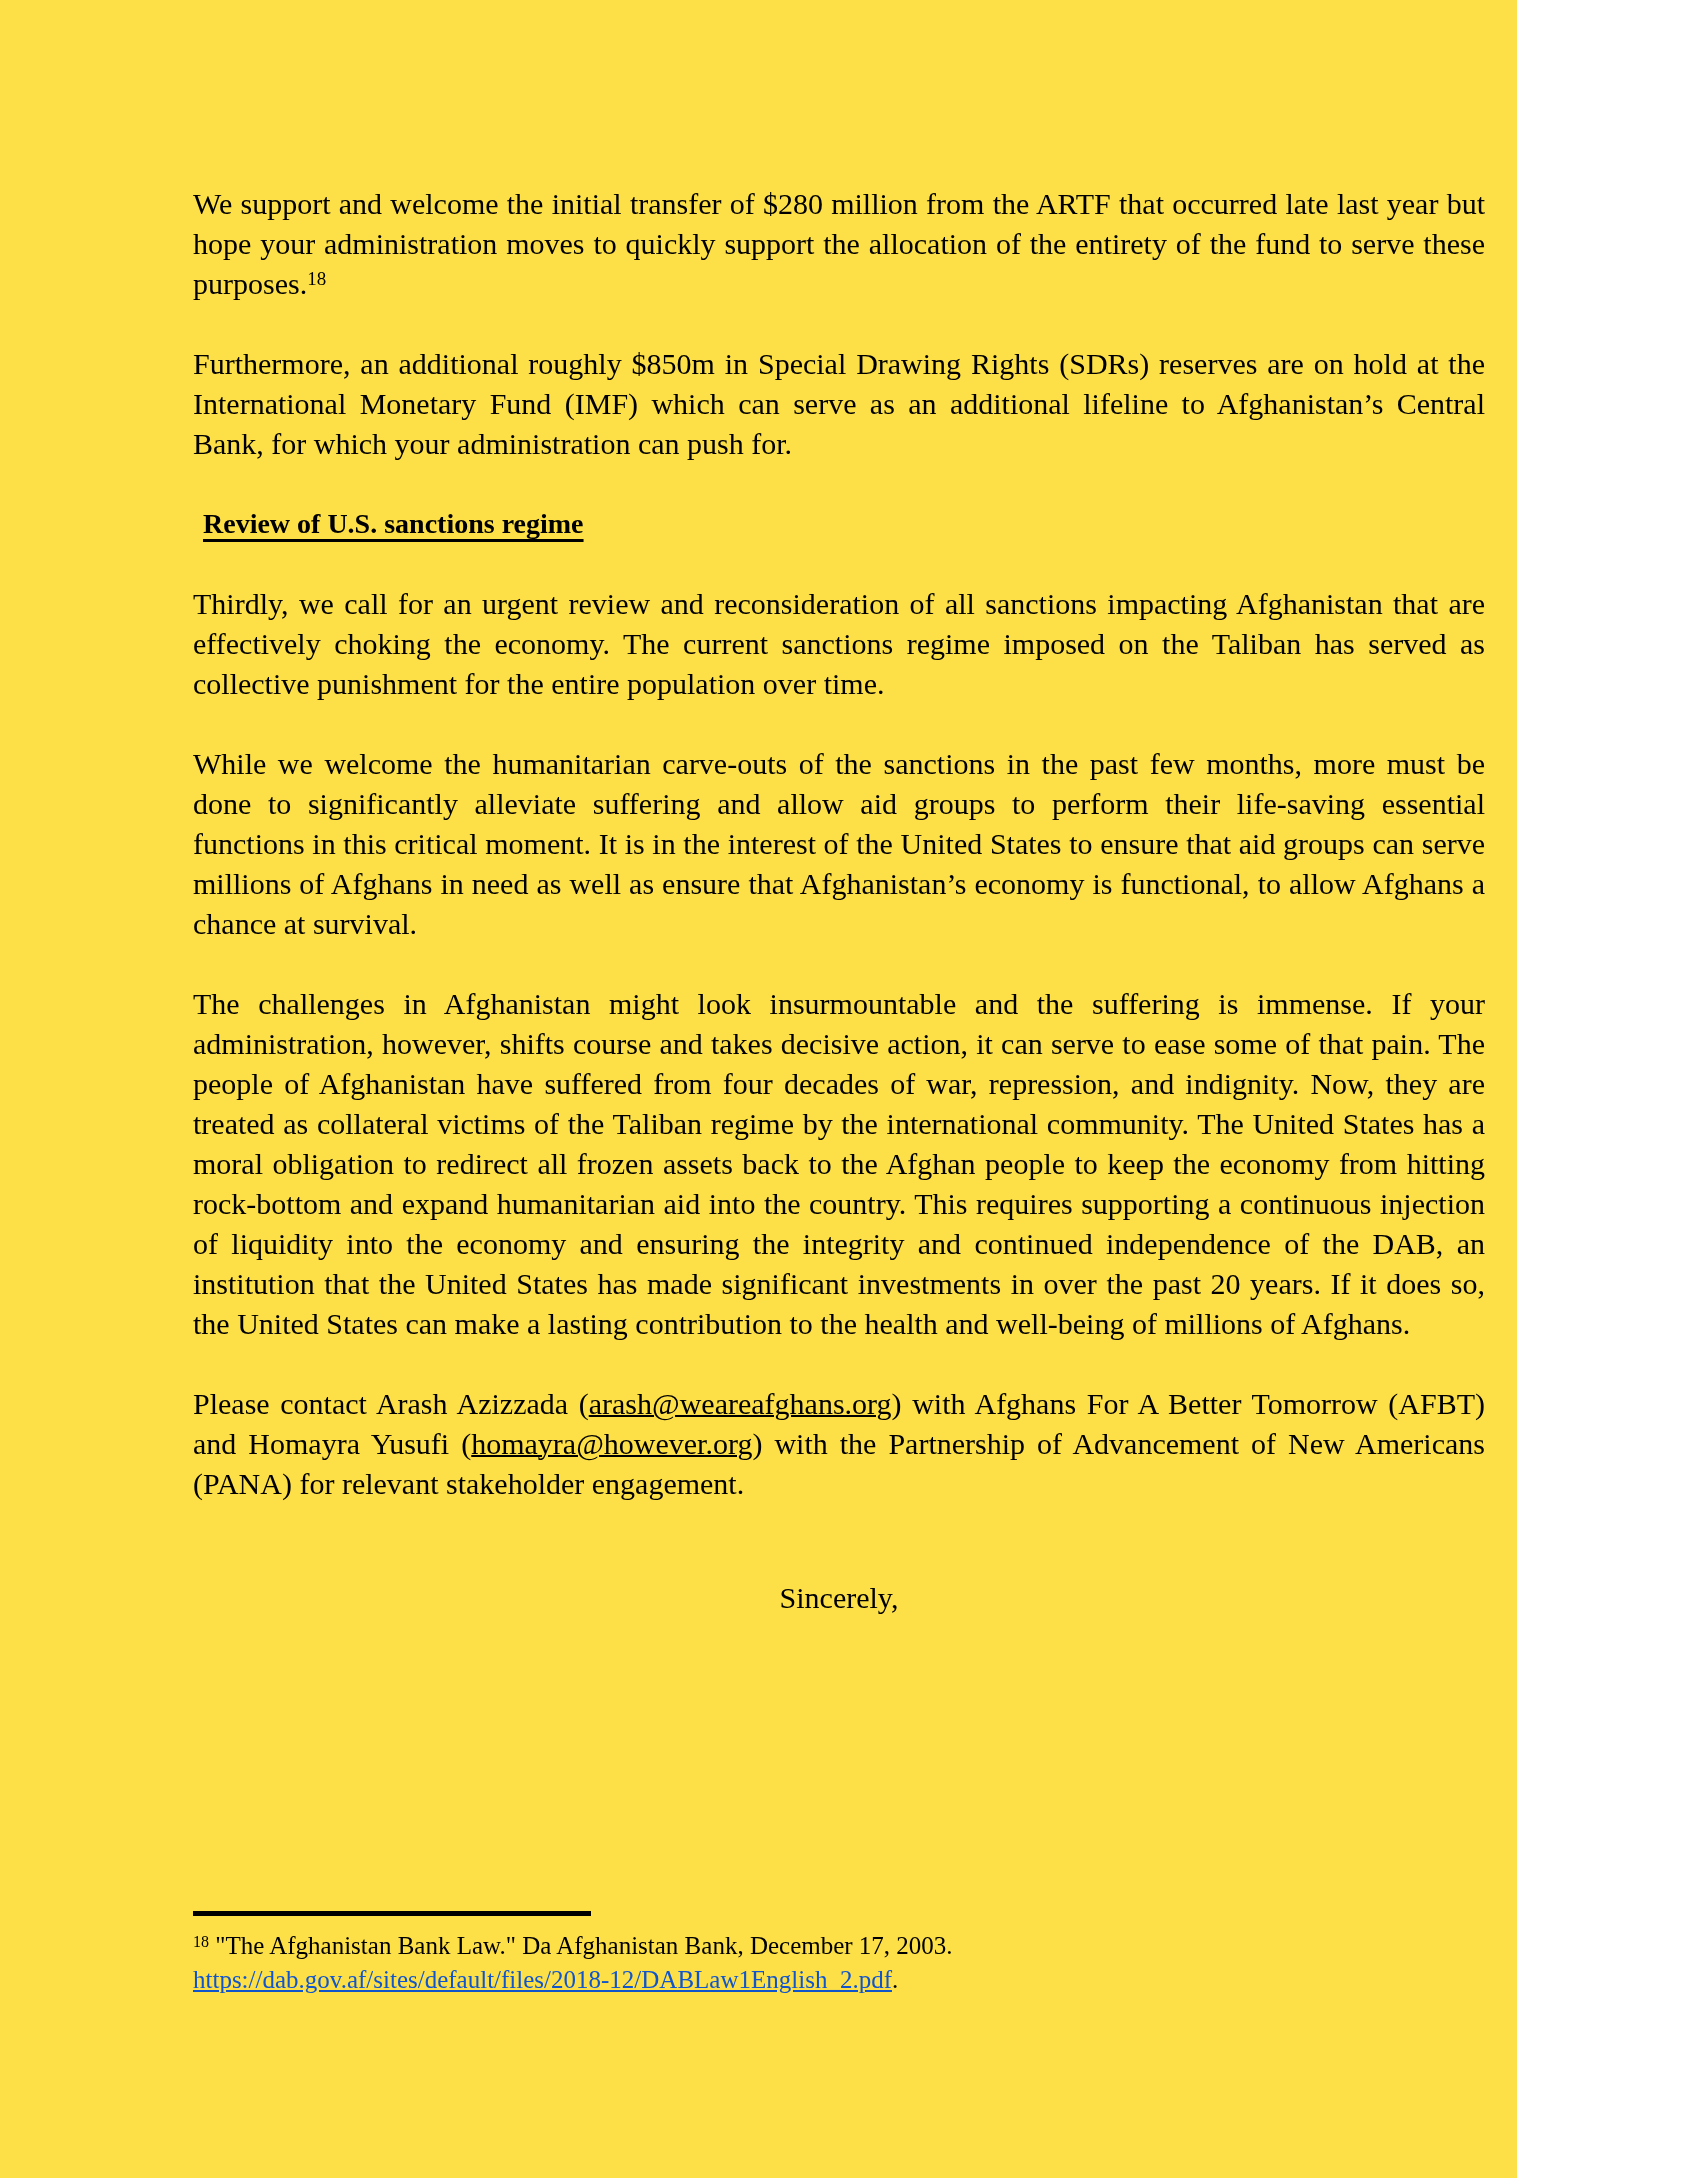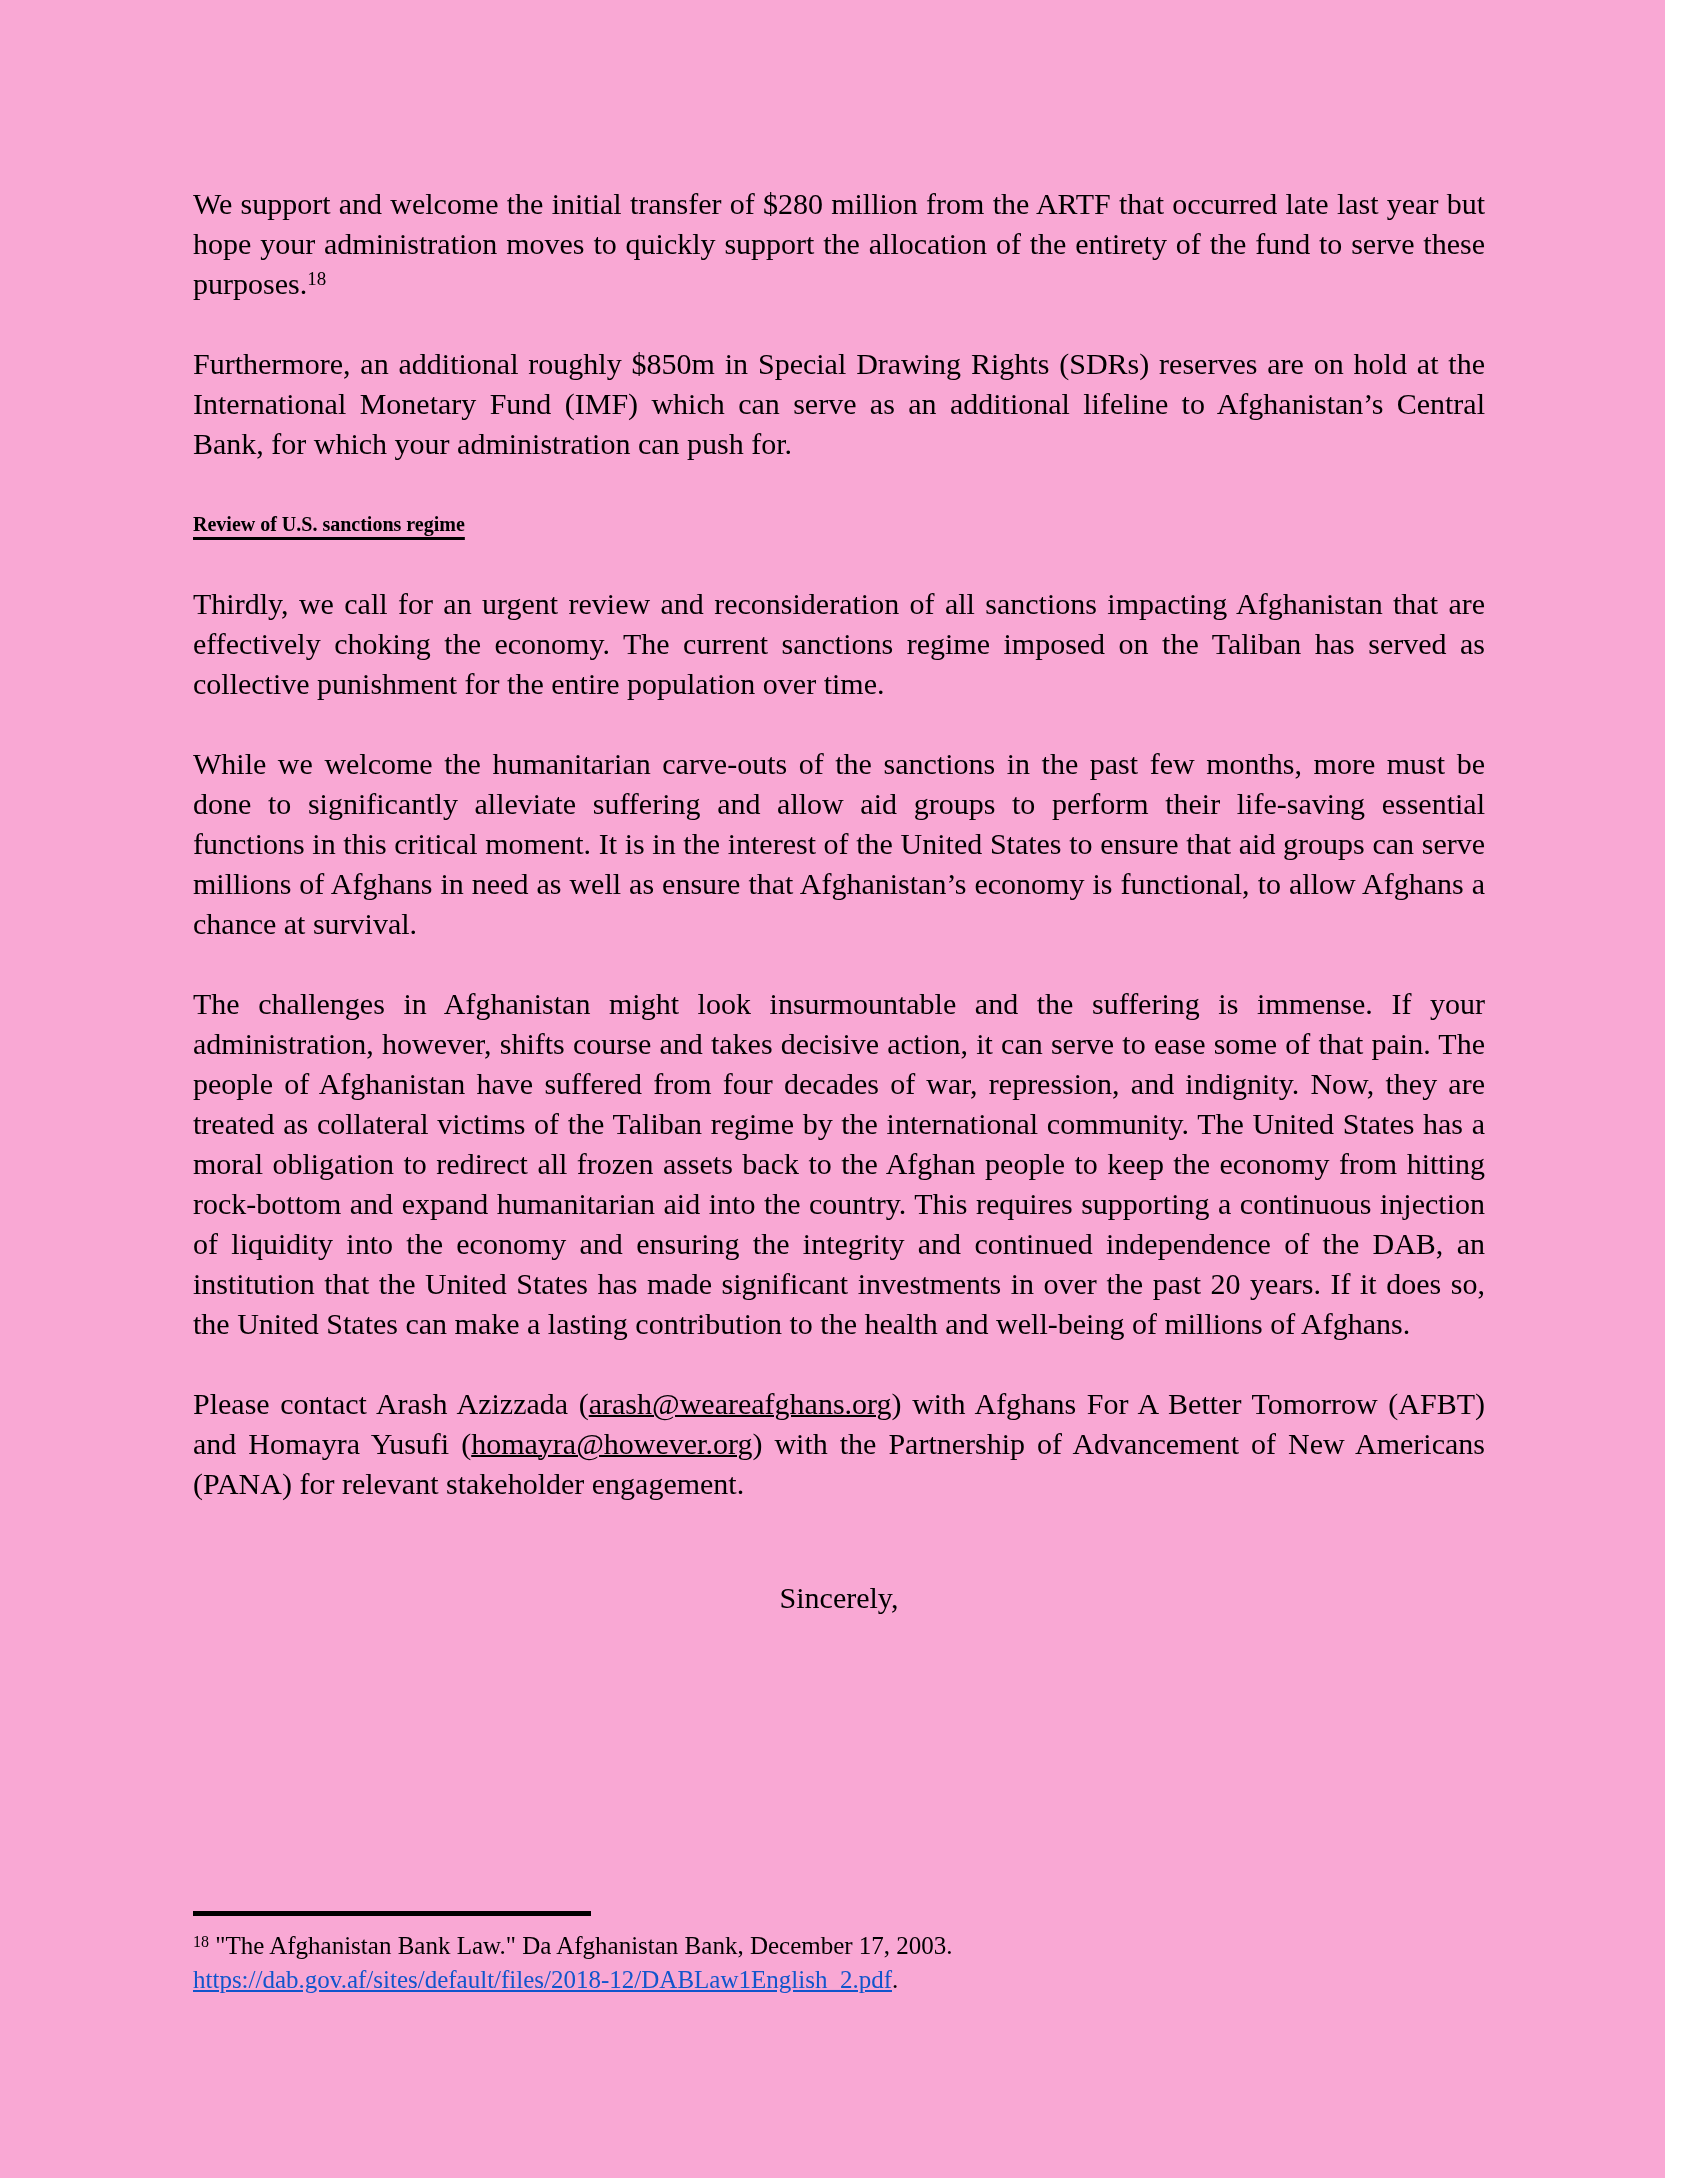--- a/index.html
+++ b/index.html
@@ -2,43 +2,43 @@
 <html><head>
 <meta charset="utf-8">
 <style>
   html, body {
     margin: 0;
     padding: 0;
     background: #ffffff;
   }
   .page {
     position: relative;
-    width: 1665px;
+    width: 1517px;
     height: 2178px;
-    background: #f9a8d4;
+    background: #fde047;
     color: #000000;
     font-family: "Liberation Serif", "DejaVu Serif", serif;
     overflow: hidden;
     text-decoration: underline;
   }
   .content {
     position: absolute;
     left: 193px;
     top: 184px;
     width: 1292px;
   }
   .para {
     margin: 0 0 40px 0;
     font-size: 30px;
     line-height: 40px;
     text-align: justify;
   }
   .heading {
-    margin: 0 0 40px 0;
-    font-size: 20px;
+    margin: 0 0 40px 10px;
+    font-size: 28px;
     line-height: 40px;
     font-weight: bold;
     text-decoration: underline;
     text-decoration-thickness: 3px;
     text-underline-offset: 6px;
   }
   .closing {
     margin-top: 74px;
     text-align: center;
   }

